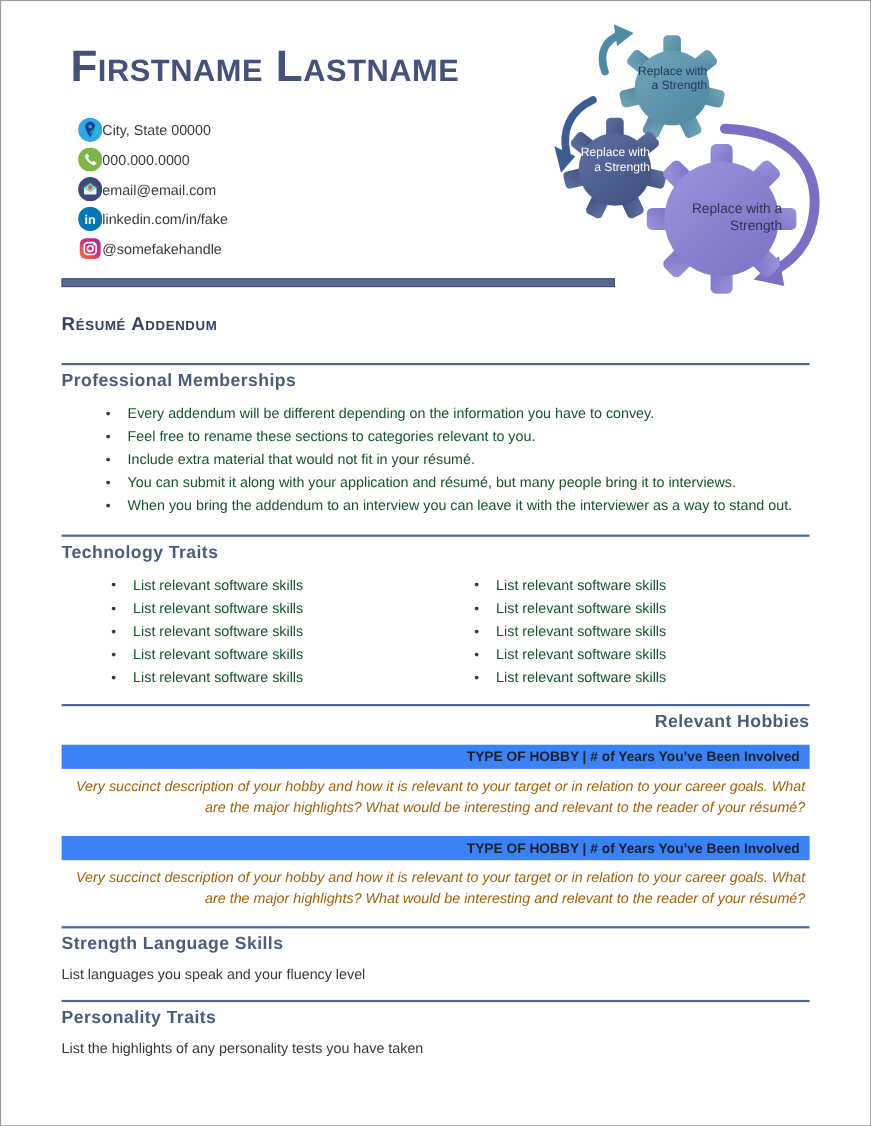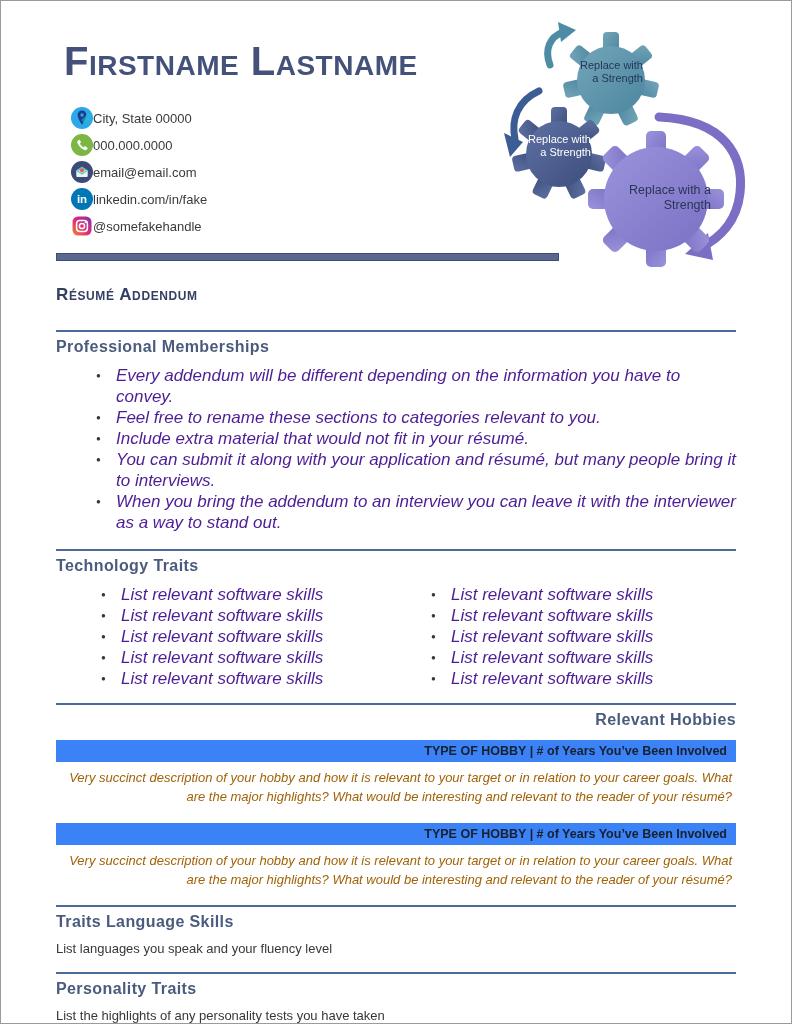--- a/index.html
+++ b/index.html
@@ -48,21 +48,21 @@
   .sec-tech        { margin-top:16px; }
   .sec-hobbies     { margin-top:14px;text-align:right; }
   .sec-languages   { margin-top:16px; }
   .sec-personality { margin-top:16px; }
   .section-heading {
     font-size:16px; font-weight:600; letter-spacing:0.4px; color:#4A5B7E;
   }
 
   ul.bullets { list-style:none; margin-top:9px; }
   ul.bullets li {
-    position:relative; padding-left:20px; font-size:17px; line-height:21px; color:#4c1d95;font-style:italic;
+    position:relative; padding-left:20px; font-size:13px; line-height:21px; color:#14532d;
   }
   ul.bullets li::before {
     content:"●"; position:absolute; left:0; top:0; font-size:8px; line-height:21px; color:#373737;
   }
   .sec-memberships ul.bullets { margin-left:40px; }
 
   .tech-grid { display:grid; grid-template-columns:1fr 1fr; margin-top:9px; }
   .tech-grid ul.bullets { margin-top:0; }
   .tech-grid .col1 { margin-left:45px; }
   .tech-grid .col2 { margin-left:35px; }
@@ -279,21 +279,21 @@
         <div class="hobby-body">Very succinct description of your hobby and how it is relevant to your target or in relation to your career goals. What are the major highlights?  What would be interesting and relevant to the reader of your résumé?</div>
       </div>
 
       <div class="hobby-entry">
         <div class="hobby-bar">TYPE OF HOBBY | # of Years You’ve Been Involved</div>
         <div class="hobby-body">Very succinct description of your hobby and how it is relevant to your target or in relation to your career goals. What are the major highlights?  What would be interesting and relevant to the reader of your résumé?</div>
       </div>
     </div>
 
     <div class="section sec-languages">
-      <div class="section-heading">Traits Language Skills</div>
+      <div class="section-heading">Strength Language Skills</div>
       <div class="plain-body">List languages you speak and your fluency level</div>
     </div>
 
     <div class="section sec-personality">
       <div class="section-heading">Personality Traits</div>
       <div class="plain-body">List the highlights of any personality tests you have taken</div>
     </div>
 
   </div>
 </div>

